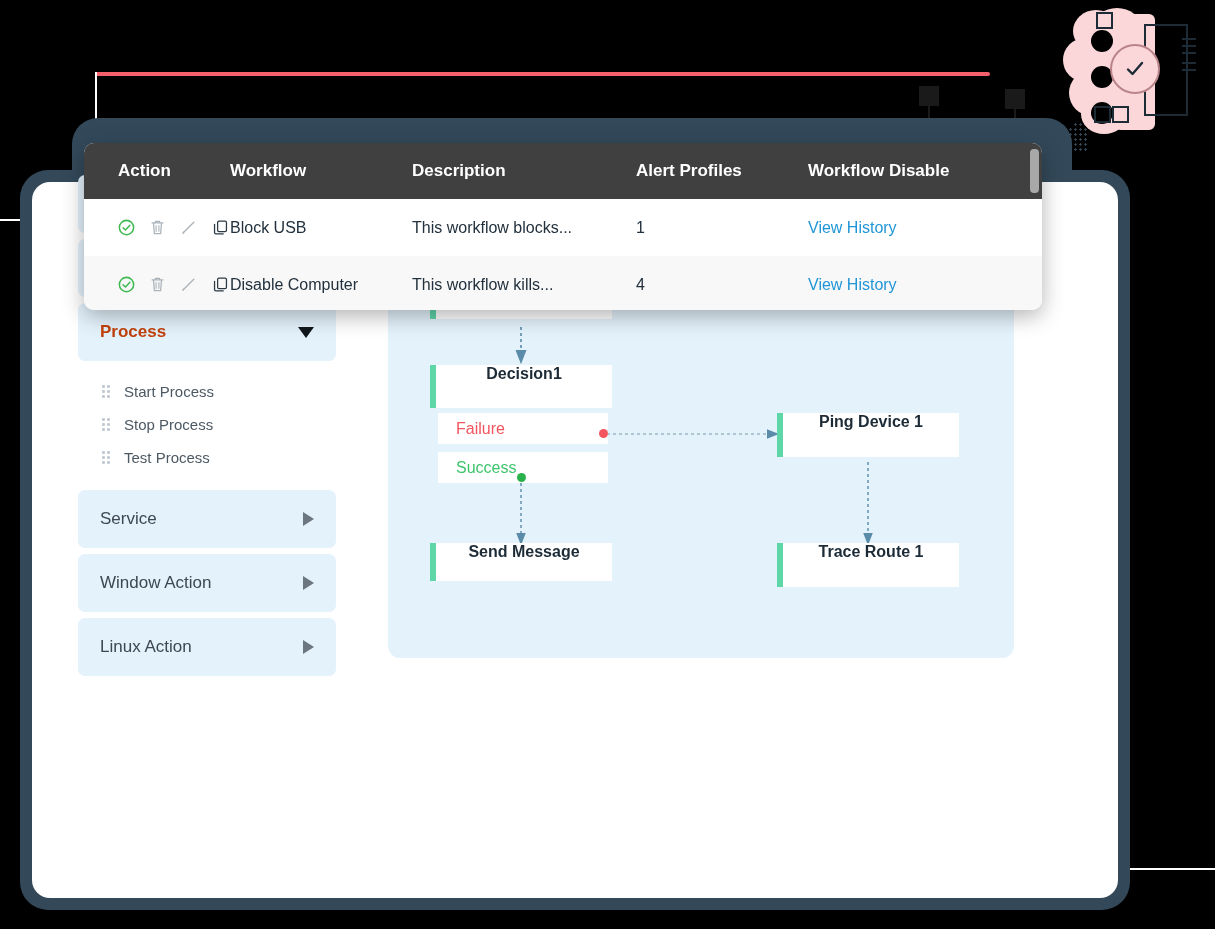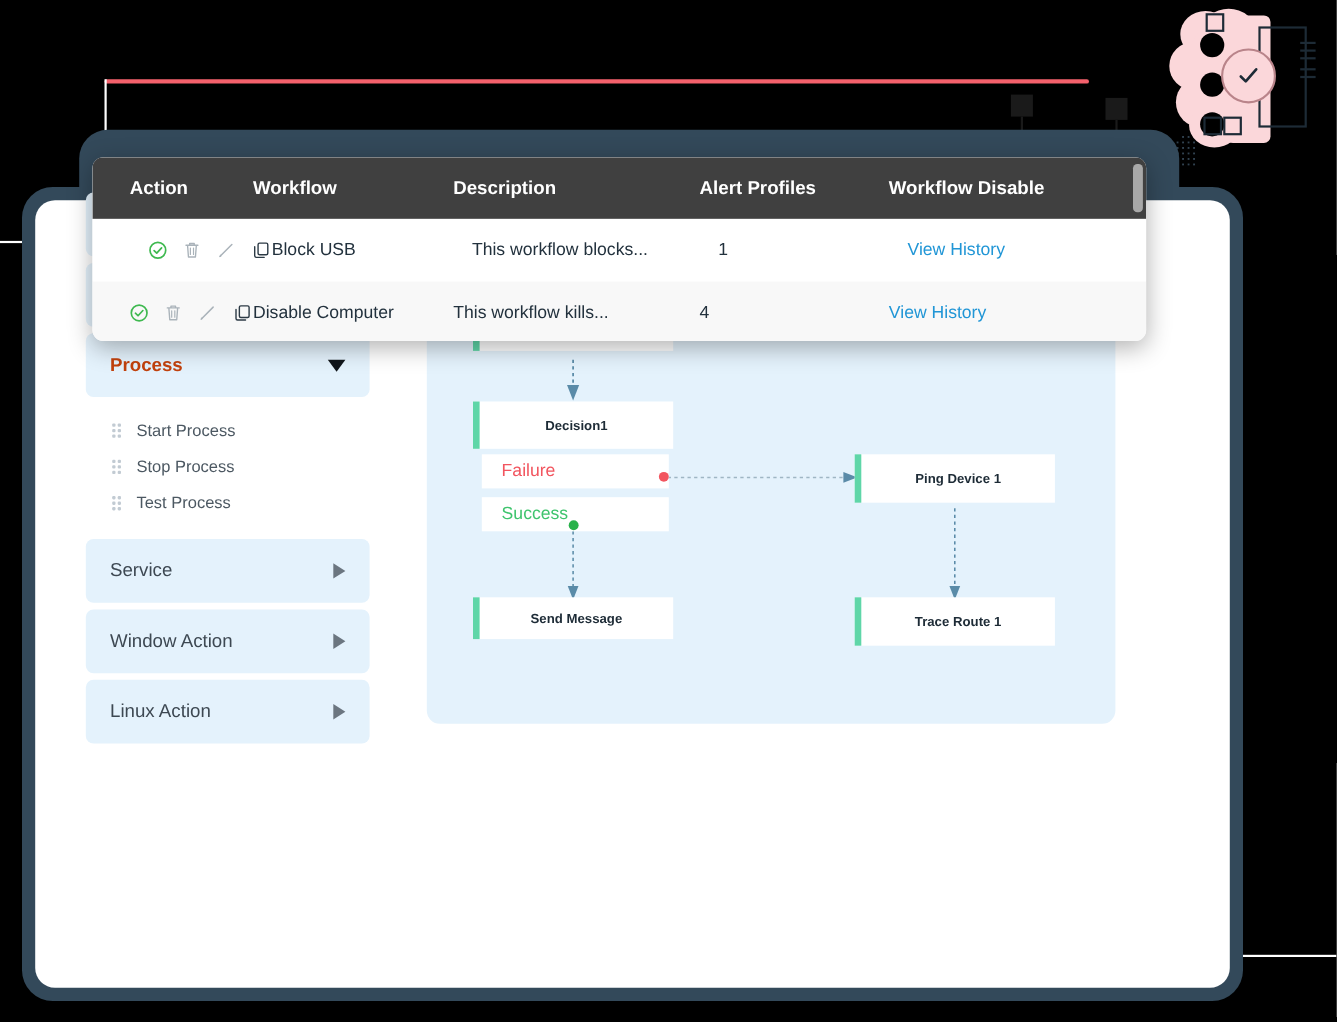--- a/index.html
+++ b/index.html
@@ -184,21 +184,21 @@
     font-size: 17px;
   }
   .table-row {
     display: flex;
     align-items: center;
     height: 57px;
     font-size: 16px;
     color: #22313d;
   }
   .table-row.alt { background: #f8f8f8; }
-  .table-row.plain { background: #ffffff; justify-content: center; }
+  .table-row.plain { background: #ffffff; }
 
   .c-action { width: 146px; padding-left: 34px; box-sizing: border-box; }
   .c-workflow { width: 182px; }
   .c-desc { width: 224px; }
   .c-alerts { width: 172px; }
   .c-history { width: 200px; }
 
   .icon-cell { display: flex; align-items: center; gap: 15px; }
   .icon-cell svg { display: block; cursor: pointer; }
 
@@ -274,23 +274,23 @@
     left: 40px; top: 40px;
     font-size: 19px;
     font-weight: bold;
     color: #1d2b36;
   }
   .node {
     position: absolute;
     background: #ffffff;
     border-left: 6px solid #5fd6a8;
     display: flex;
-    align-items: center;
+    align-items: flex-start;
     justify-content: center;
-    font-size: 12px;
+    font-size: 16px;
     font-weight: bold;
     color: #1d2b36;
     box-sizing: border-box;
     cursor: pointer;
   }
   .branch {
     position: absolute;
     background: #ffffff;
     display: flex;
     align-items: center;

